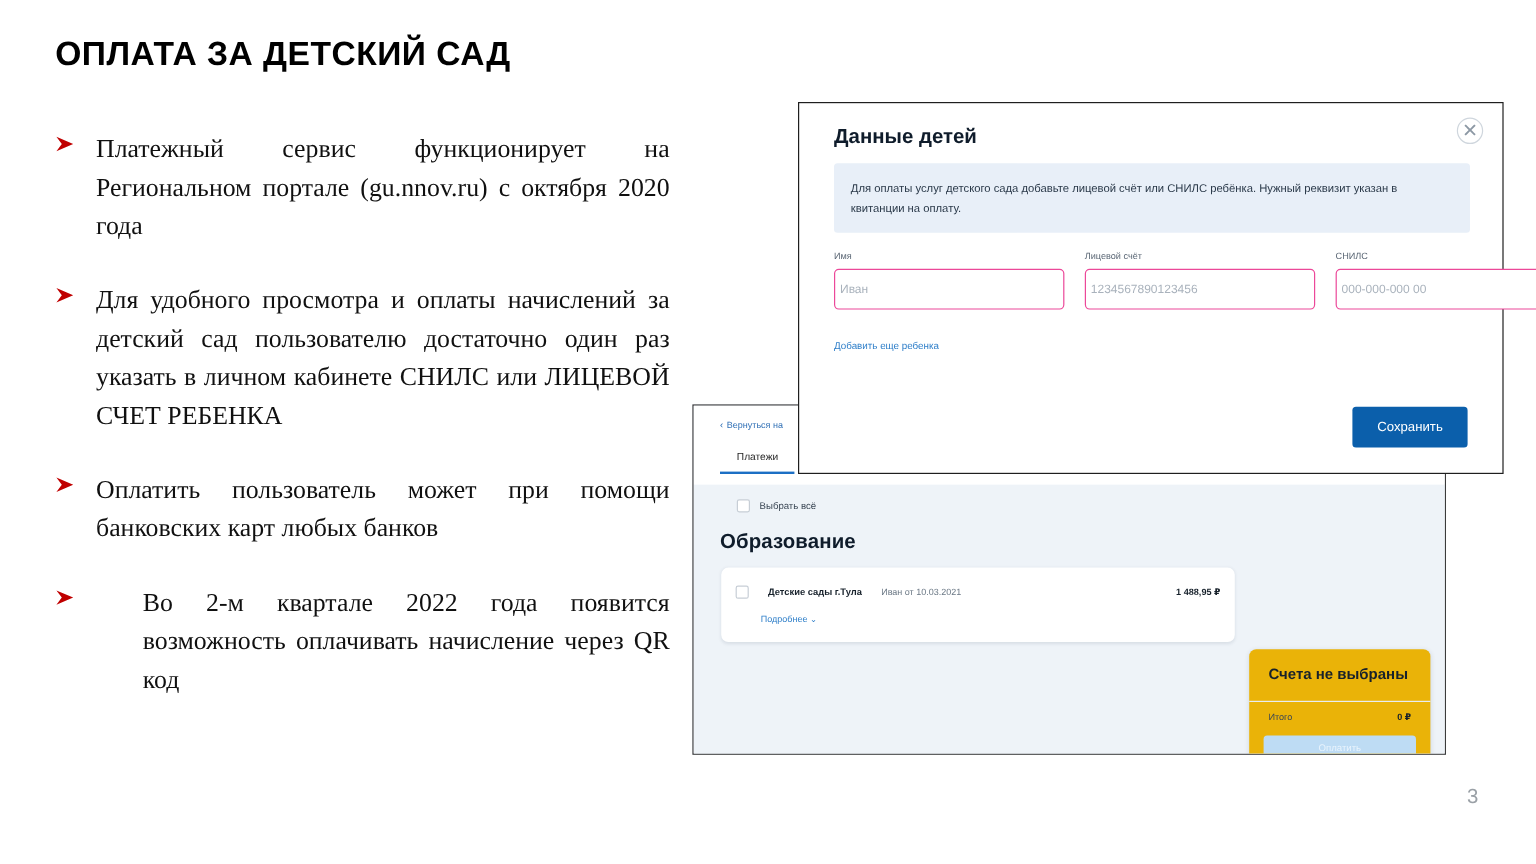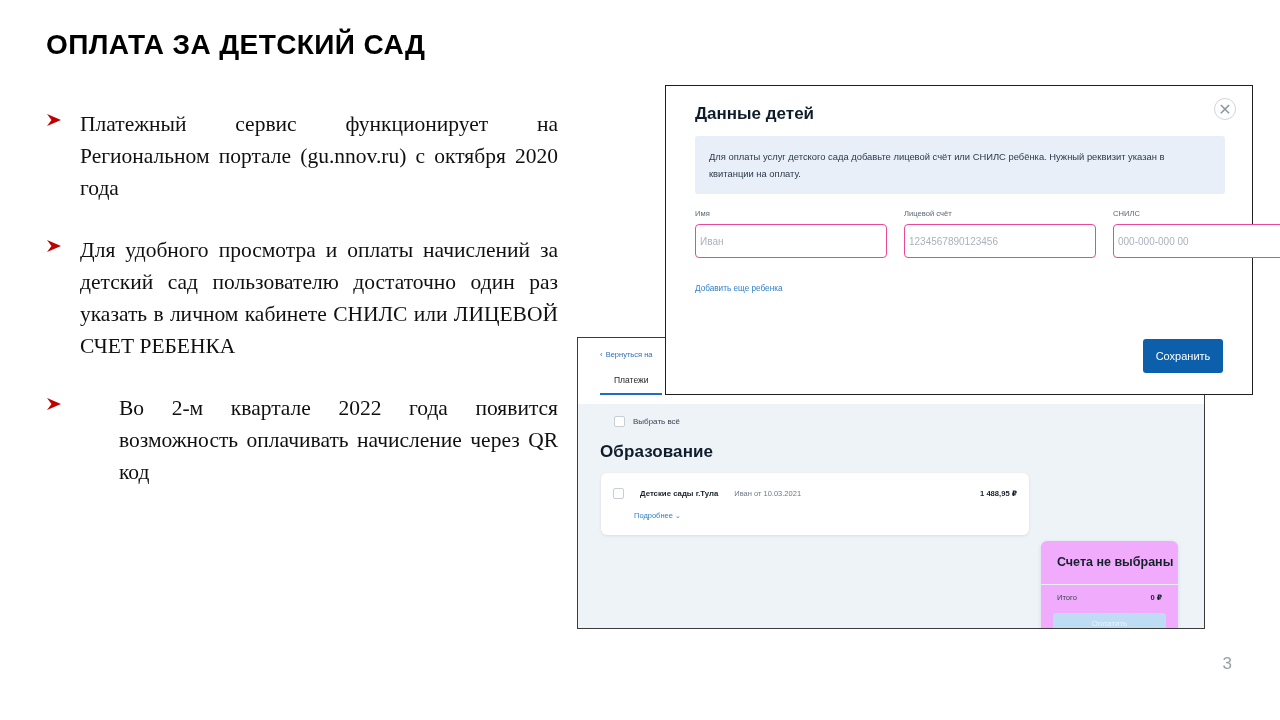--- a/index.html
+++ b/index.html
@@ -184,23 +184,23 @@
     font-size: 7.5px;
     color: #2f7fc9;
     white-space: nowrap;
   }
   .bill-more .chev { font-size: 7px; margin-left: 2px; }
 
   .summary-card {
     position: absolute;
     left: 463px;
     top: 137px;
-    width: 137px;
+    width: 151px;
     height: 128px;
-    background: #f0abfc;
+    background: #eab308;
     border-radius: 6px;
     box-shadow: 0 1px 4px rgba(20,40,70,.12);
   }
   .summary-title {
     position: absolute;
     left: 16px;
     top: 14px;
     font-size: 12.5px;
     font-weight: bold;
     color: #17212b;
@@ -319,21 +319,21 @@
     position: absolute;
     left: 29px;
     top: 198px;
     font-size: 8.2px;
     color: #2f7fc9;
   }
   .save-button {
     position: absolute;
     right: 29px;
     bottom: 21px;
-    width: 80px;
+    width: 96px;
     height: 34px;
     background: #0b5fab;
     border-radius: 3px;
     color: #ffffff;
     font-size: 11px;
     display: flex;
     align-items: center;
     justify-content: center;
   }
 
@@ -365,20 +365,28 @@
 
   <div class="bullet-row">
     <div class="bullet-marker">
       <svg width="17" height="14" viewBox="0 0 17 14" aria-hidden="true">
         <path d="M1 1 L15 7 L1 13 L5.5 7 Z" fill="#c00000"></path>
       </svg>
     </div>
     <div class="bullet-text">Для удобного просмотра и оплаты начислений за детский сад пользователю достаточно один раз указать в личном кабинете СНИЛС или ЛИЦЕВОЙ СЧЕТ РЕБЕНКА</div>
   </div>
 
+  <div class="bullet-row">
+    <div class="bullet-marker">
+      <svg width="17" height="14" viewBox="0 0 17 14" aria-hidden="true">
+        <path d="M1 1 L15 7 L1 13 L5.5 7 Z" fill="#c00000"></path>
+      </svg>
+    </div>
+    <div class="bullet-text">Оплатить пользователь может при помощи банковских карт любых банков</div>
+  </div>
 
   <div class="bullet-row">
     <div class="bullet-marker">
       <svg width="17" height="14" viewBox="0 0 17 14" aria-hidden="true">
         <path d="M1 1 L15 7 L1 13 L5.5 7 Z" fill="#c00000"></path>
       </svg>
     </div>
     <div class="bullet-text">Во 2-м квартале 2022 года появится возможность оплачивать начисление через QR код</div>
   </div>
 

